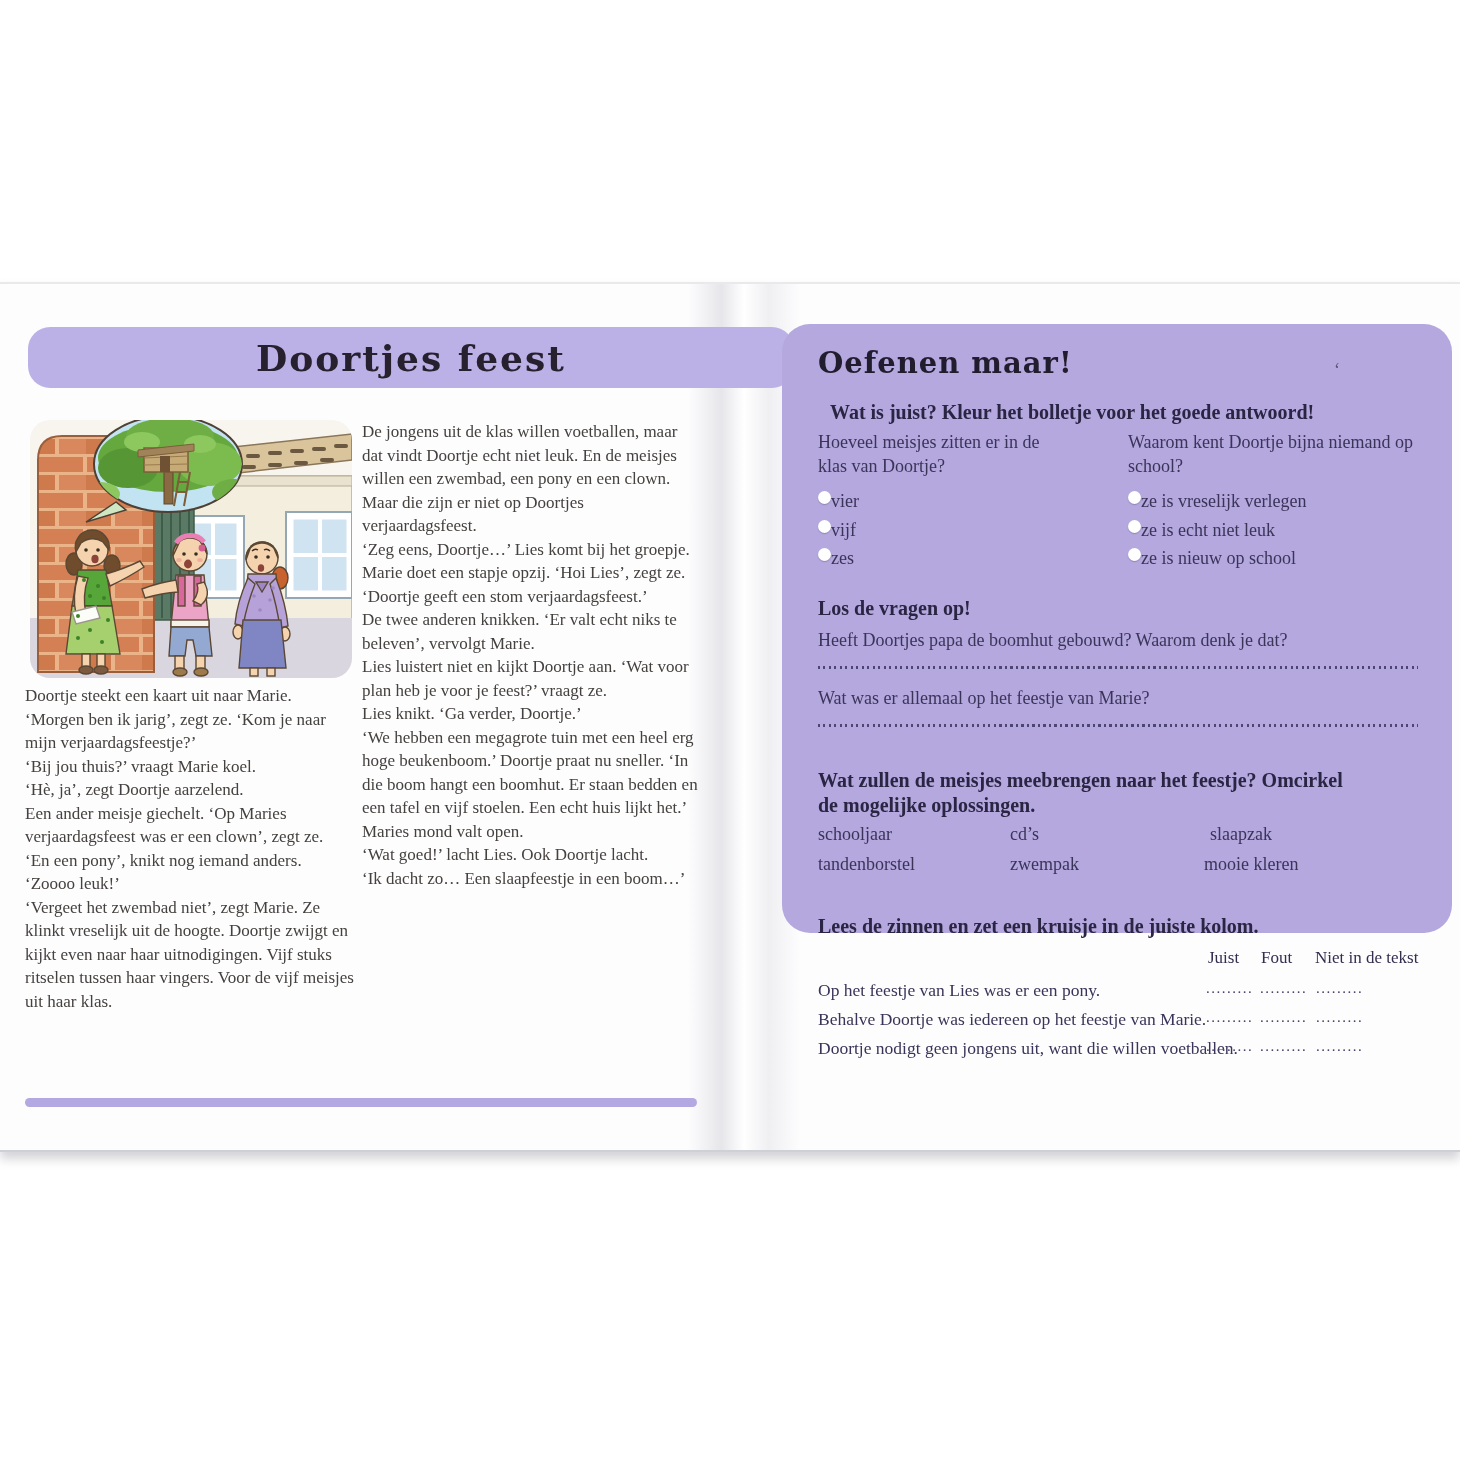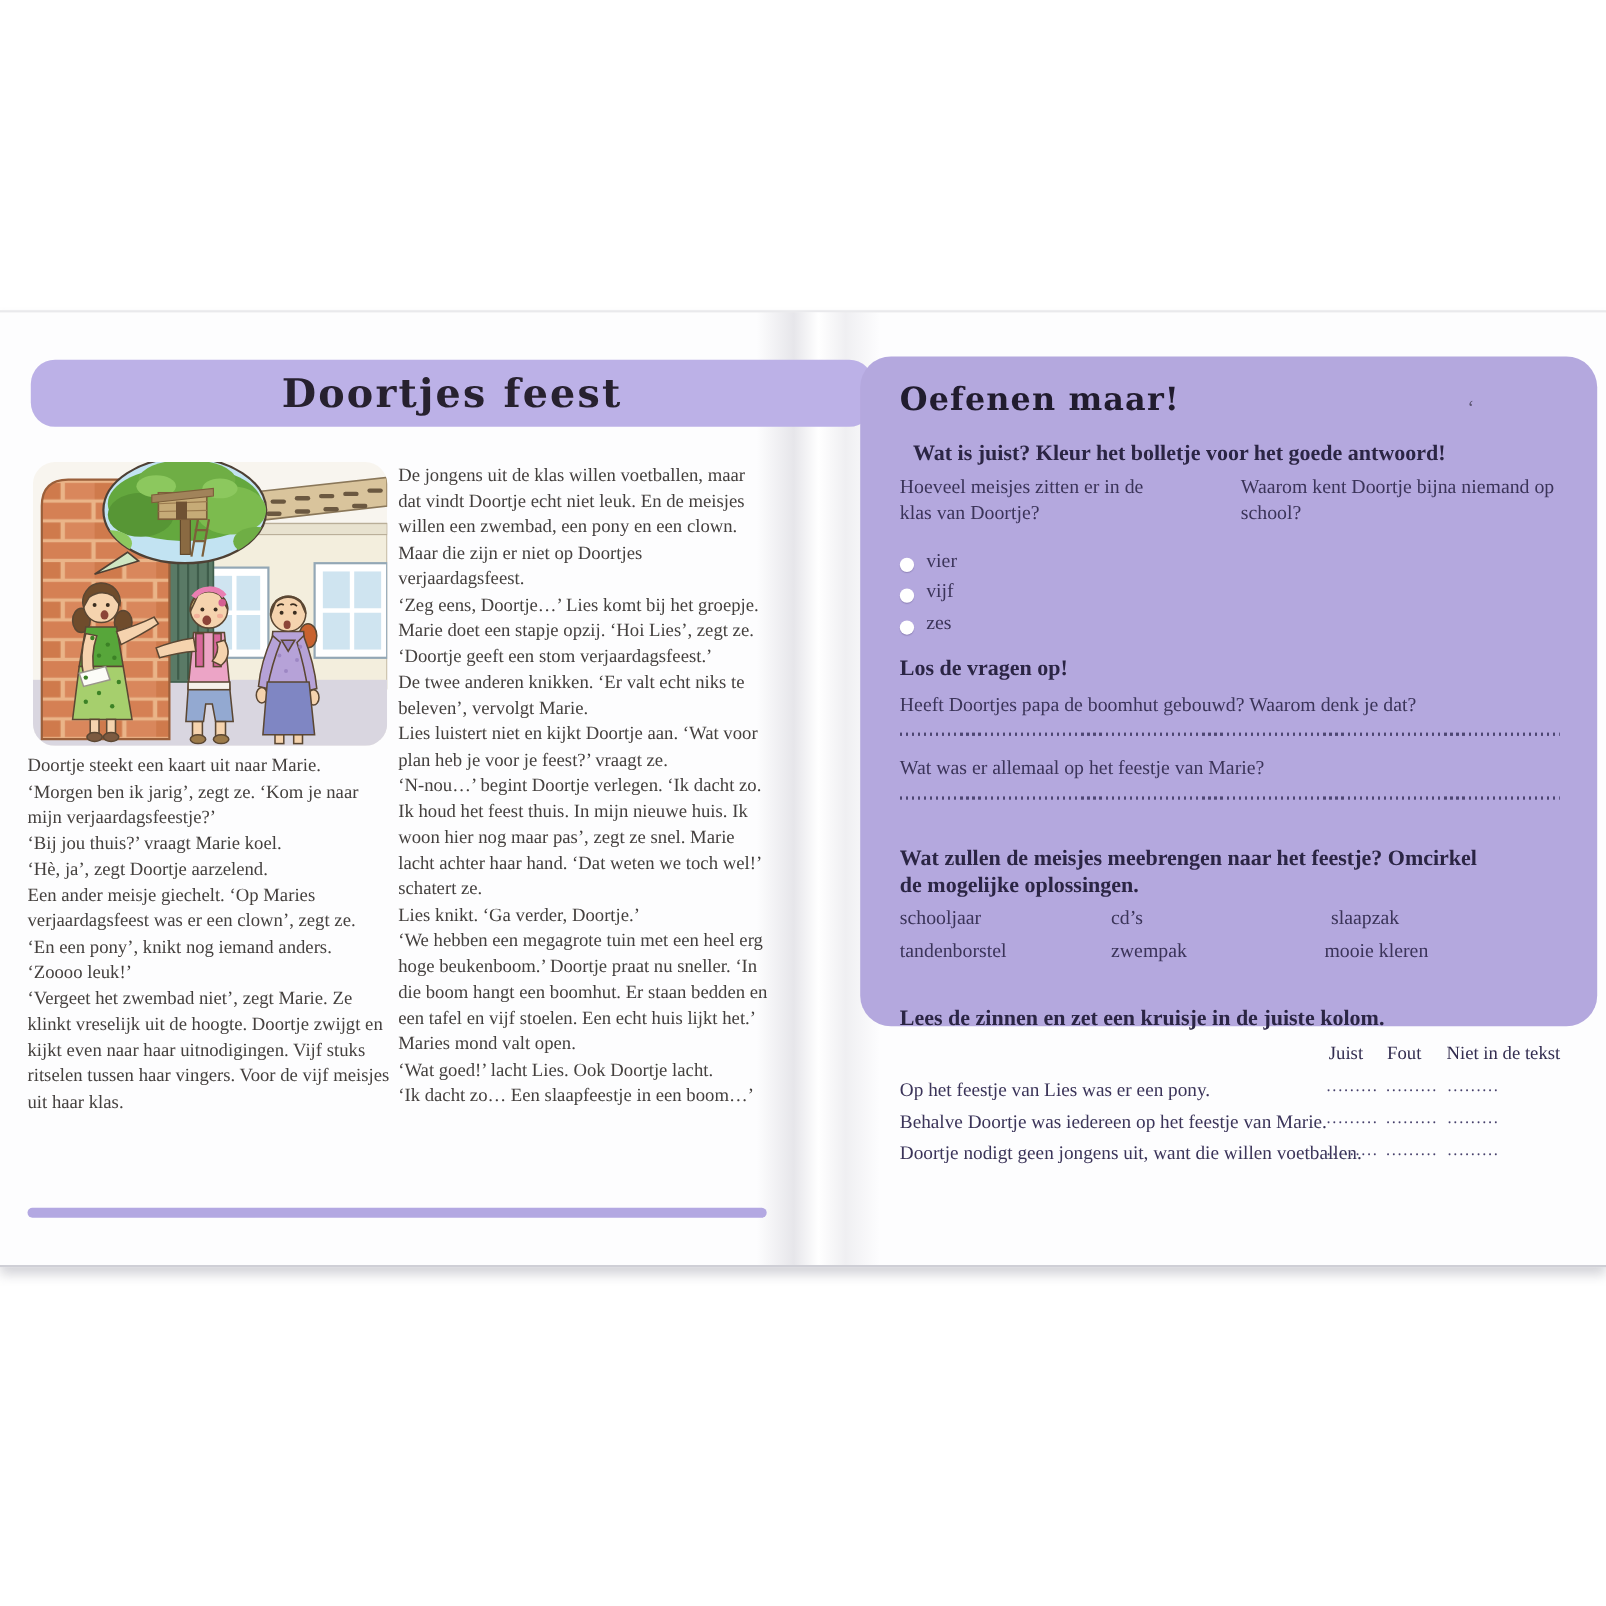--- a/index.html
+++ b/index.html
@@ -27,21 +27,21 @@
   
   .panel{position:absolute;left:782px;top:40px;width:670px;height:609px;border-radius:28px;
          background:#b4a8de;color:#393357;}
   .panel h2{position:absolute;left:36px;top:22px;margin:0;font-family:"DejaVu Serif", serif;
             font-weight:bold;font-size:29px;letter-spacing:1px;color:#211c2e;}
   .stray{position:absolute;left:552px;top:36px;font-size:18px;color:#5a5470;}
   .instr{position:absolute;margin:0;font-weight:bold;font-size:20px;color:#2b2544;line-height:25px;}
   .q-text{margin:0;font-size:18px;line-height:24px;color:#3b3459;}
   .mc-q{position:absolute;}
   .mc-q ul{list-style:none;margin:13px 0 0 0;padding:0;}
-  .mc-q li{display:flex;align-items:flex-end;gap:11px;height:28.5px;font-size:18px;color:#3b3459;}
+  .mc-q li{display:flex;align-items:flex-start;height:28.5px;font-size:18px;color:#3b3459;}
   .bullet{width:13px;height:13px;border-radius:50%;background:#ffffff;flex:0 0 13px;
           box-shadow:0 1px 1px rgba(80,70,120,.35);}
   .open-q{position:absolute;margin:0;font-size:18px;color:#3b3459;}
   .dotline{position:absolute;height:3px;width:600px;
            background:repeating-linear-gradient(90deg,#4d4672 0 2px,transparent 2px 5.5px);}
   .citem{position:absolute;font-size:18px;color:#3b3459;}
   .thead{position:absolute;font-size:17px;color:#332d50;}
   .trow{position:absolute;margin:0;font-size:17.5px;color:#3b3459;}
   .tdots{position:absolute;font-size:15px;letter-spacing:1.5px;color:#46406b;}
 </style>
@@ -236,21 +236,20 @@
         <p>Een ander meisje giechelt. ‘Op Maries verjaardagsfeest was er een clown’, zegt ze.</p>
         <p>‘En een pony’, knikt nog iemand anders.</p>
         <p>‘Zoooo leuk!’</p>
         <p>‘Vergeet het zwembad niet’, zegt Marie. Ze klinkt vreselijk uit de hoogte. Doortje zwijgt en kijkt even naar haar uitnodigingen. Vijf stuks ritselen tussen haar vingers. Voor de vijf meisjes uit haar klas.</p>
       </div>
       <div class="col col2">
         <p>De jongens uit de klas willen voetballen, maar dat vindt Doortje echt niet leuk. En de meisjes willen een zwembad, een pony en een clown. Maar die zijn er niet op Doortjes verjaardagsfeest.</p>
         <p>‘Zeg eens, Doortje…’ Lies komt bij het groepje. Marie doet een stapje opzij. ‘Hoi Lies’, zegt ze. ‘Doortje geeft een stom verjaardagsfeest.’</p>
         <p>De twee anderen knikken. ‘Er valt echt niks te beleven’, vervolgt Marie.</p>
         <p>Lies luistert niet en kijkt Doortje aan. ‘Wat voor plan heb je voor je feest?’ vraagt ze.</p>
-        <p>‘N-nou…’ begint Doortje verlegen. ‘Ik dacht zo. Ik houd het feest thuis. In mijn nieuwe huis. Ik woon hier nog maar pas’, zegt ze snel. Marie lacht achter haar hand. ‘Dat weten we toch wel!’ schatert ze.</p>
         <p>Lies knikt. ‘Ga verder, Doortje.’</p>
         <p>‘We hebben een megagrote tuin met een heel erg hoge beukenboom.’ Doortje praat nu sneller. ‘In die boom hangt een boomhut. Er staan bedden en een tafel en vijf stoelen. Een echt huis lijkt het.’</p>
         <p>Maries mond valt open.</p>
         <p>‘Wat goed!’ lacht Lies. Ook Doortje lacht.</p>
         <p>‘Ik dacht zo… Een slaapfeestje in een boom…’</p>
       </div>
       <div class="divider"></div>
     </section>
 
     <section>
@@ -271,20 +270,34 @@
                 <span>vijf</span>
               </li>
             <li>
                 <span class="bullet"></span>
                 <span>zes</span>
               </li>
           </ul>
         </div>
         <div class="mc-q" style="left:346px;top:106px;width:290px;">
           <p class="q-text">Waarom kent Doortje bijna niemand op school?</p>
+          <ul>
+            <li>
+                <span class="bullet"></span>
+                <span>ze is vreselijk verlegen</span>
+              </li>
+            <li>
+                <span class="bullet"></span>
+                <span>ze is echt niet leuk</span>
+              </li>
+            <li>
+                <span class="bullet"></span>
+                <span>ze is nieuw op school</span>
+              </li>
+          </ul>
         </div>
 
         <p class="instr" style="left:36px;top:272px;">Los de vragen op!</p>
         <p class="open-q" style="left:36px;top:306px;">Heeft Doortjes papa de boomhut gebouwd? Waarom denk je dat?</p>
         <div class="dotline" style="left:36px;top:342px;"></div>
         <p class="open-q" style="left:36px;top:364px;">Wat was er allemaal op het feestje van Marie?</p>
         <div class="dotline" style="left:36px;top:400px;"></div>
 
         <p class="instr" style="left:36px;top:444px;width:548px;">Wat zullen de meisjes meebrengen naar het feestje? Omcirkel de mogelijke oplossingen.</p>
         <span class="citem" style="left:36px;top:500px;">schooljaar</span>

